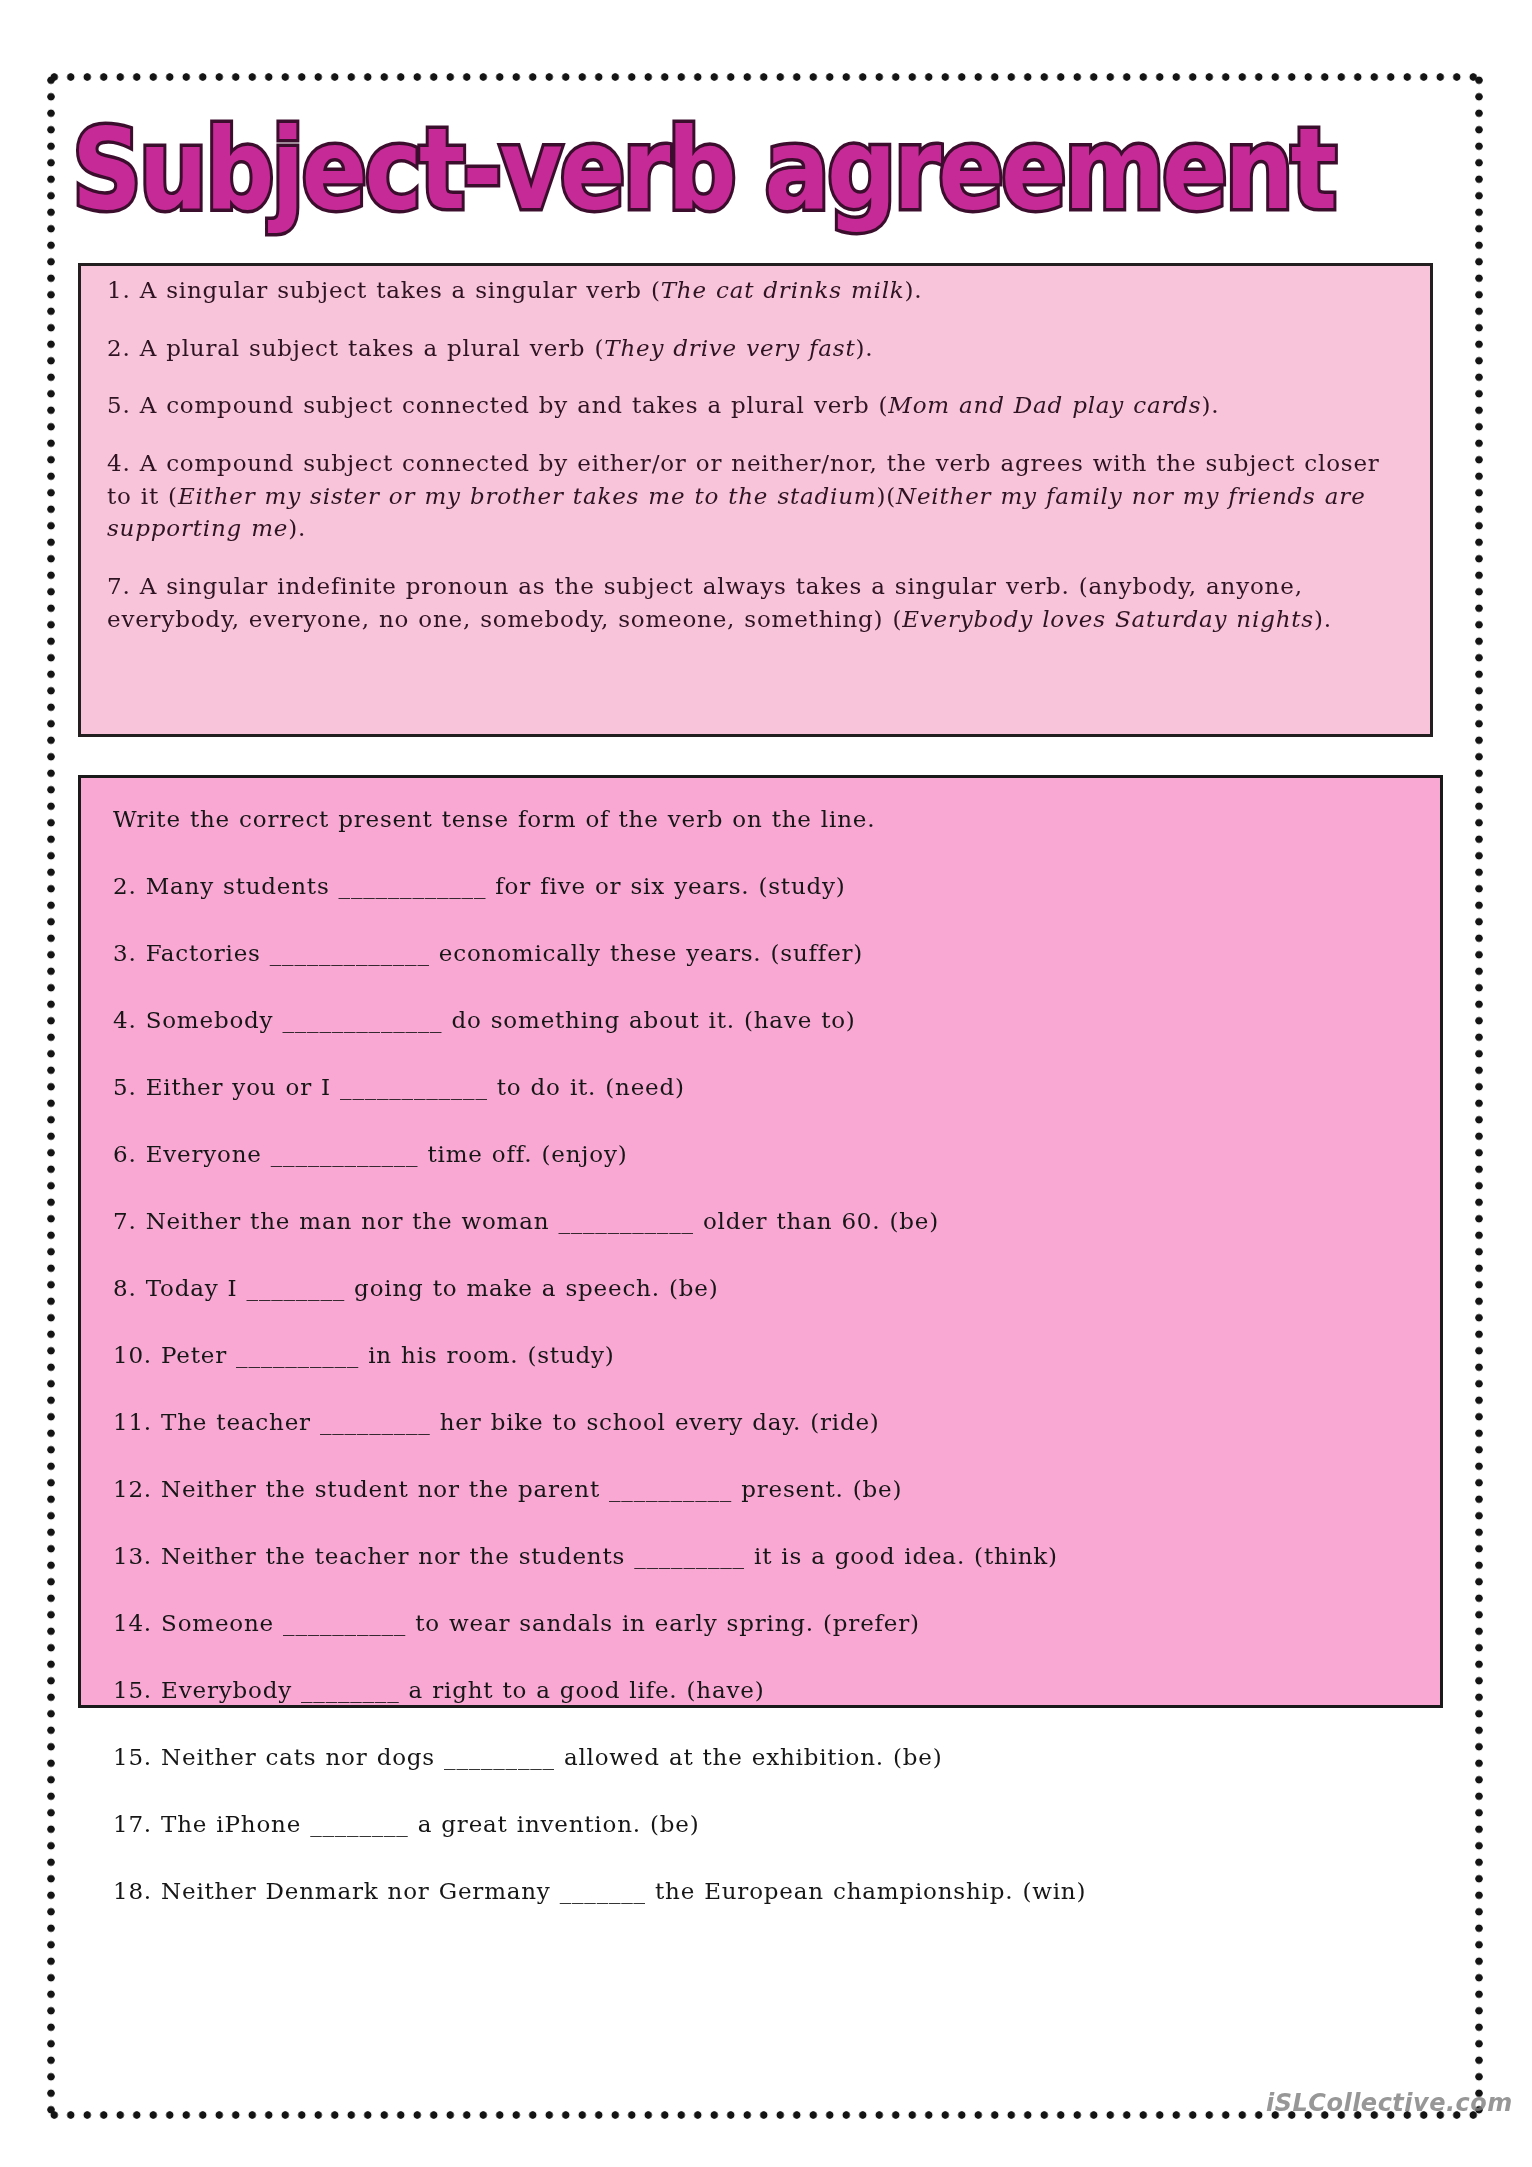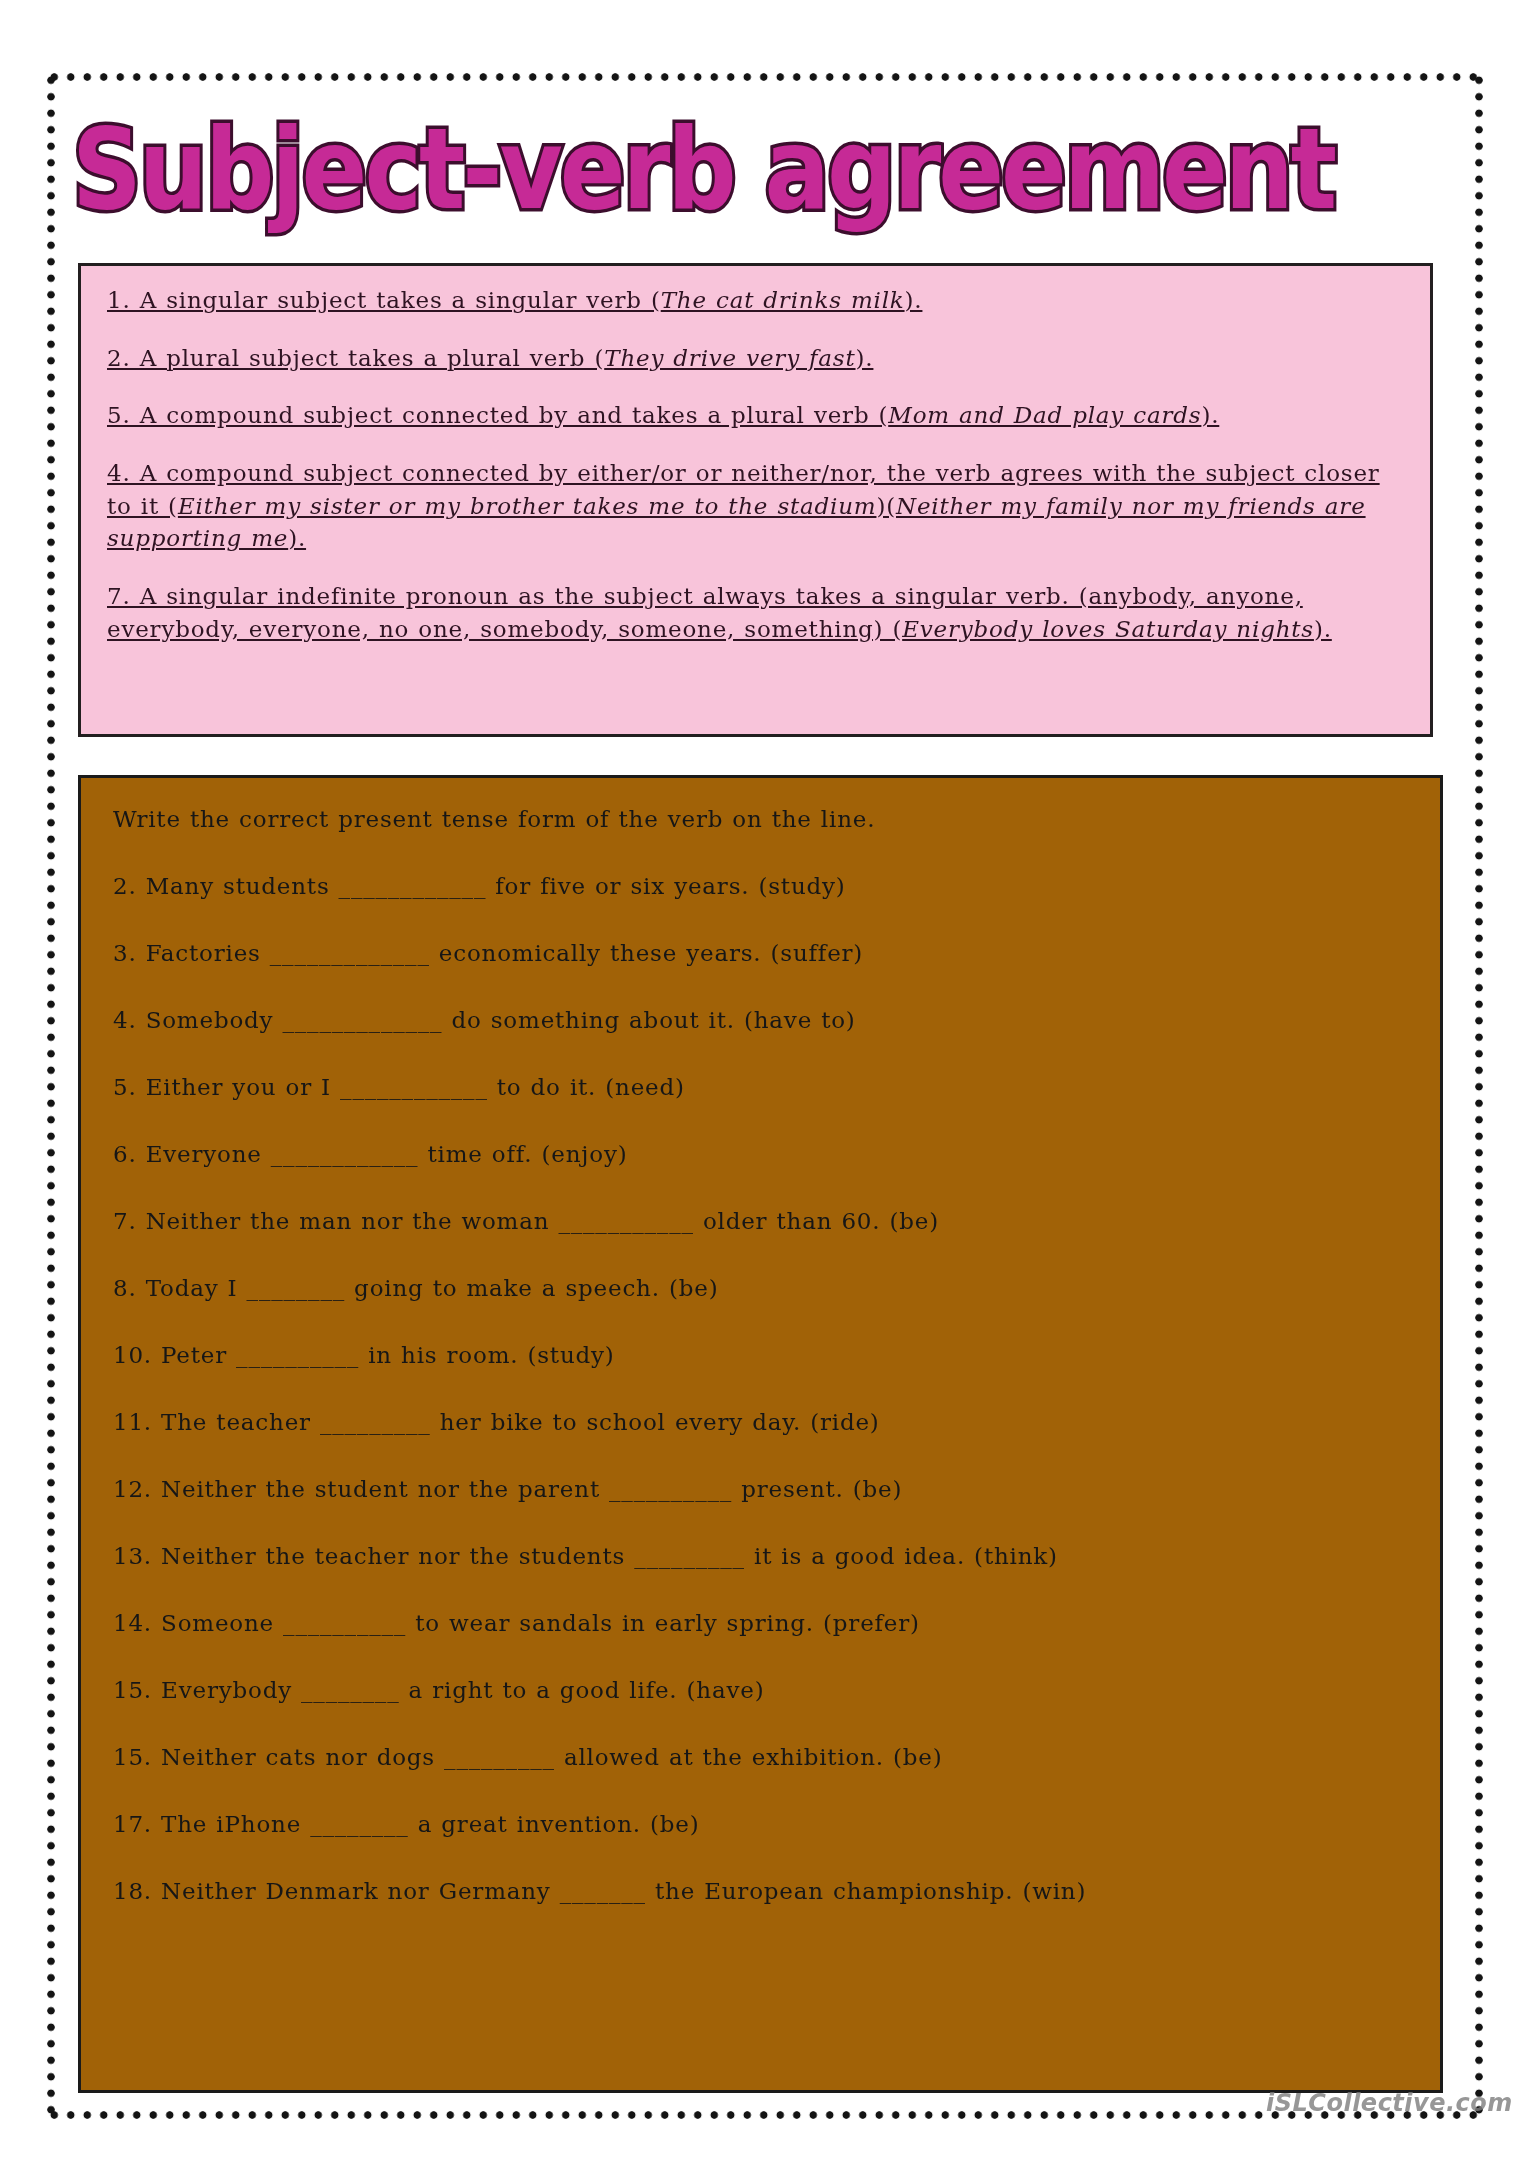--- a/index.html
+++ b/index.html
@@ -45,39 +45,38 @@
     transform:scaleY(1.16);
     transform-origin:left top;
   }
 
   
   .rules-box {
     position:absolute; left:78px; top:263px; z-index:2;
     width:1355px; height:474px;
     background:#f8c4da;
     border:3px solid #231f20;
-    padding:18px 26px 18px 26px;
+    padding:8px 26px 18px 26px;
     color:#2e1322;
-    text-decoration:underline;
   }
   .rule {
     font-size:23px;
     line-height:1.42;
     letter-spacing:0.8px;
     word-spacing:1px;
     margin-bottom:25px;
   }
   .rule:last-child { margin-bottom:0; }
   .rule .it { font-style:italic; }
 
   
   .exercise-box {
     position:absolute; left:78px; top:775px; z-index:2;
-    width:1365px; height:1318px;
-    background:#a16207;
+    width:1365px; height:933px;
+    background:#f9a8d4;
     border:3px solid #1a1a1a;
     padding:26px 28px 0 32px;
     color:#161616;
   }
   .instruction, .ex-item {
     font-size:23px;
     line-height:30px;
     letter-spacing:0.8px;
     word-spacing:1px;
     margin-bottom:37px;

